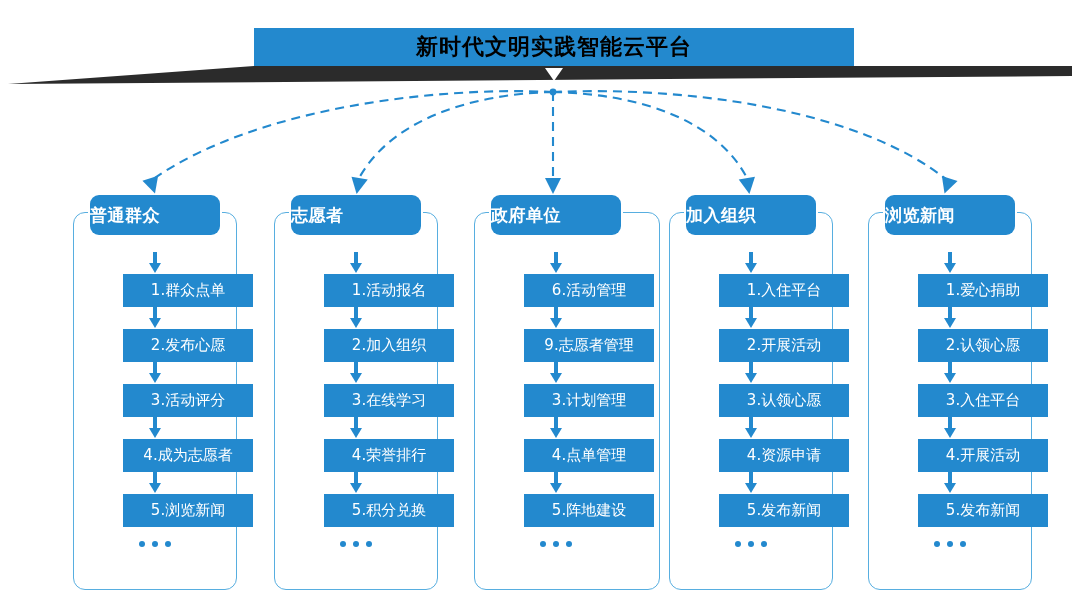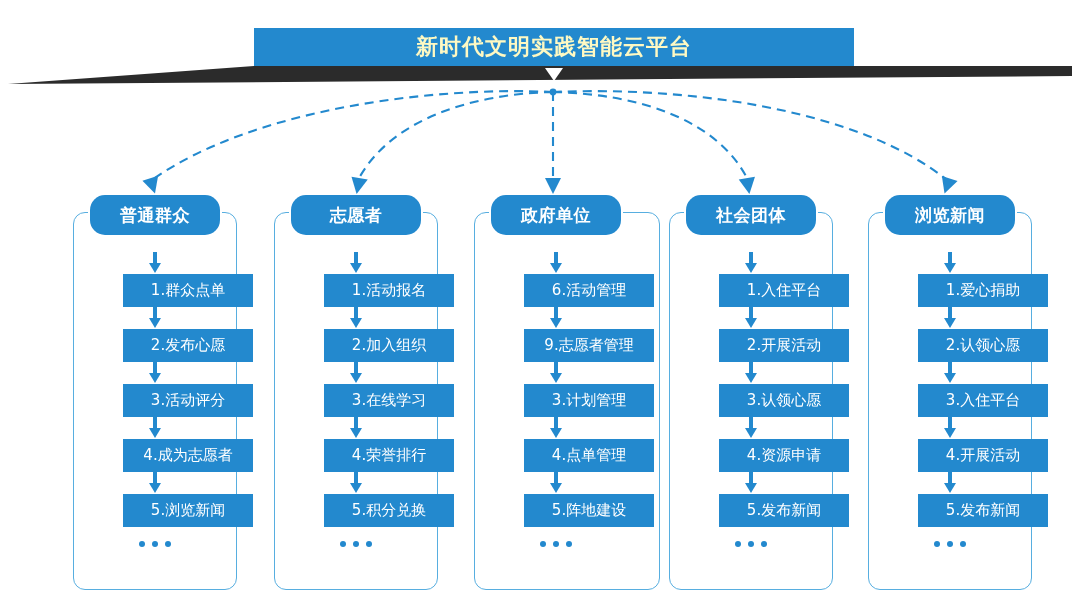--- a/index.html
+++ b/index.html
@@ -28,21 +28,21 @@
   }
   #banner {
     position: absolute;
     inset: 0;
     background: #2389ce;
     display: flex;
     align-items: center;
     justify-content: center;
   }
   #banner-title {
-    color: #fef9c3;
+    color: #000000;
     font-size: 22px;
     font-weight: bold;
     letter-spacing: 1px;
     line-height: 1;
   }
   
   #banner-shadow {
     position: absolute;
     left: 8px;
     top: 66px;
@@ -94,24 +94,23 @@
     height: 9px;
     background: #ffffff;
   }
   .col-header {
     position: absolute;
     left: 17px;
     top: -17px;
     width: 130px;
     height: 40px;
     background: #2389ce;
-    border-radius: 15px;
+    border-radius: 9px;
     display: flex;
     align-items: center;
-    justify-content: center;
   }
   .col-header-label {
     color: #ffffff;
     font-size: 17px;
     font-weight: bold;
     letter-spacing: 0.5px;
     line-height: 1;
   }
 
   .col-body {
@@ -383,21 +382,21 @@
           <i></i>
           <i></i>
         </div>
     </div>
   </div>
 
   <div class="column" style="left:669px;">
     <div class="col-outline"></div>
     <div class="col-notch"></div>
     <div class="col-header">
-      <span class="col-header-label">社会团体</span>
+      <span class="col-header-label">加入组织</span>
     </div>
     <div class="col-body">
       <svg class="arrow-down" viewBox="0 0 130 22">
           <g fill="#2389ce">
             <rect x="63" y="0" width="4" height="13"></rect>
             <polygon points="59,11 71,11 65,21"></polygon>
           </g>
         </svg>
       <div class="step">
           <span class="step-label">1.入住平台</span>

